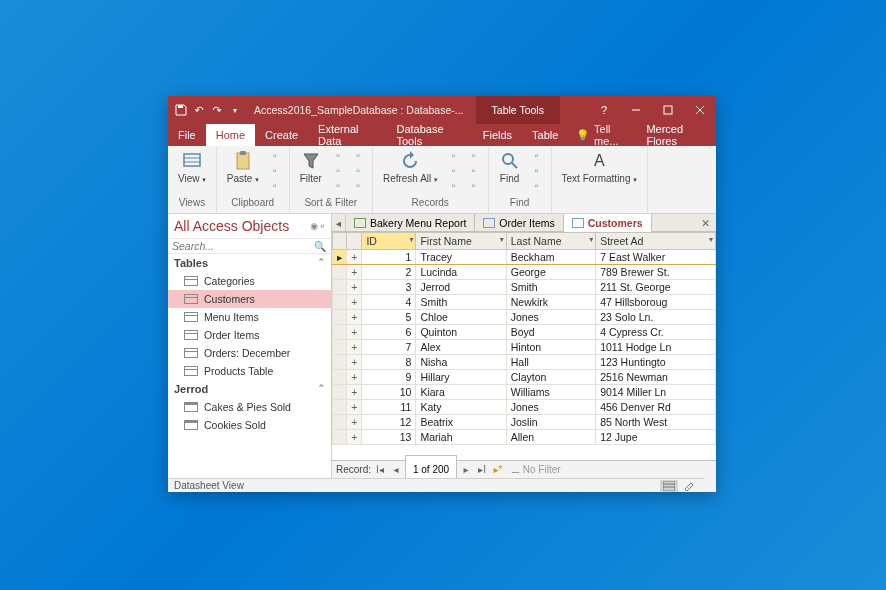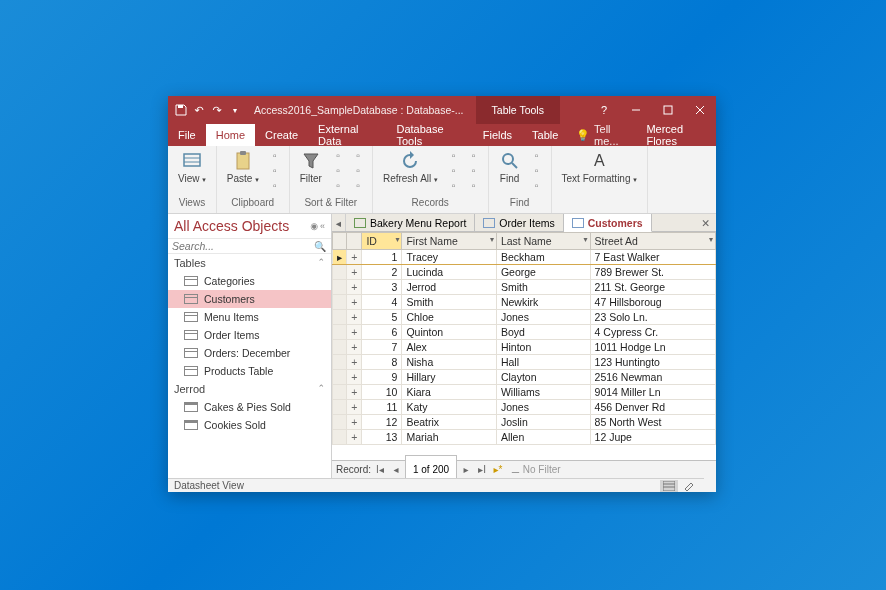--- a/index.html
+++ b/index.html
@@ -23,21 +23,21 @@
 .ribbon-group-label { font-size: 10px; color: #666; text-align: center; height: 14px; }
 .ribbon-big-btn { display: flex; flex-direction: column; align-items: center; justify-content: center; padding: 2px 4px; cursor: pointer; font-size: 10px; color: #444; }
 .ribbon-big-icon { width: 22px; height: 22px; margin-bottom: 1px; }
 .ribbon-small-col { display: flex; flex-direction: column; gap: 1px; }
 .ribbon-small-btn { width: 16px; height: 14px; font-size: 10px; color: #666; cursor: pointer; display: flex; align-items: center; justify-content: center; }
 .content { position: absolute; top: 118px; bottom: 14px; left: 0; right: 0; display: flex; background: #fff; }
 .nav-pane { width: 164px; border-right: 1px solid #d0d0d0; display: flex; flex-direction: column; overflow: hidden; }
 .nav-header { color: #a4373a; font-size: 14px; padding: 4px 6px; display: flex; align-items: center; justify-content: space-between; border-bottom: 1px solid #e8e8e8; }
 .nav-search { border-bottom: 1px solid #e8e8e8; padding: 1px 4px; display: flex; align-items: center; }
 .nav-search input { border: none; font-size: 10.5px; font-style: italic; color: #888; width: 100%; outline: none; }
-.nav-section-header { font-size: 11px; font-weight: normal; padding: 3px 6px; display: flex; justify-content: space-between; color: #444; cursor: pointer; }
+.nav-section-header { font-size: 11px; font-weight: bold; padding: 3px 6px; display: flex; justify-content: space-between; color: #444; cursor: pointer; }
 .nav-item { font-size: 10.5px; padding: 3px 6px 3px 16px; display: flex; align-items: center; gap: 6px; cursor: pointer; color: #333; }
 .nav-item.selected { background: #f5c4c6; }
 .nav-item-icon { width: 14px; height: 10px; border: 1px solid #888; position: relative; }
 .nav-item-icon::before { content: ''; position: absolute; top: 2px; left: 0; right: 0; height: 1px; background: #888; }
 .query-icon { width: 14px; height: 10px; border: 1px solid #888; border-top: 3px solid #888; }
 .datasheet { flex: 1; display: flex; flex-direction: column; position: relative; overflow: hidden; }
 .tabstrip { height: 18px; display: flex; align-items: stretch; border-bottom: 1px solid #c0c0c0; font-size: 10.5px; background: #ece9e2; }
 .tabstrip-nav { width: 14px; display: flex; align-items: center; justify-content: center; border-right: 1px solid #d0d0d0; cursor: pointer; color: #666; }
 .doc-tab { display: flex; align-items: center; gap: 4px; padding: 0 8px; border-right: 1px solid #c0c0c0; background: #ece9e2; cursor: pointer; }
 .doc-tab.active { background: #fff; font-weight: bold; color: #a4373a; border-bottom: 1px solid #fff; margin-bottom: -1px; }
@@ -310,21 +310,21 @@
             </div>
           </div>
         <span class="tab-close">✕</span>
       </div>
       <div class="grid">
         <table id="grid-table">
             <thead>
               <tr>
                 <th style="width:14px"></th>
                 <th style="width:14px"></th>
-                <th class="id-col" style="width: 40px;">ID<span class="col-dropdown">▾</span></th>
+                <th class="id-col" style="width: 54px;">ID<span class="col-dropdown">▾</span></th>
                 <th>First Name<span class="col-dropdown">▾</span></th>
                 <th>Last Name<span class="col-dropdown">▾</span></th>
                 <th>Street Ad<span class="col-dropdown">▾</span></th>
               </tr>
             </thead>
             <tbody>
               <tr class="selected">
                 <td class="row-selector">▸</td>
                 <td class="row-expand">+</td>
                 <td style="text-align:right">1</td>

